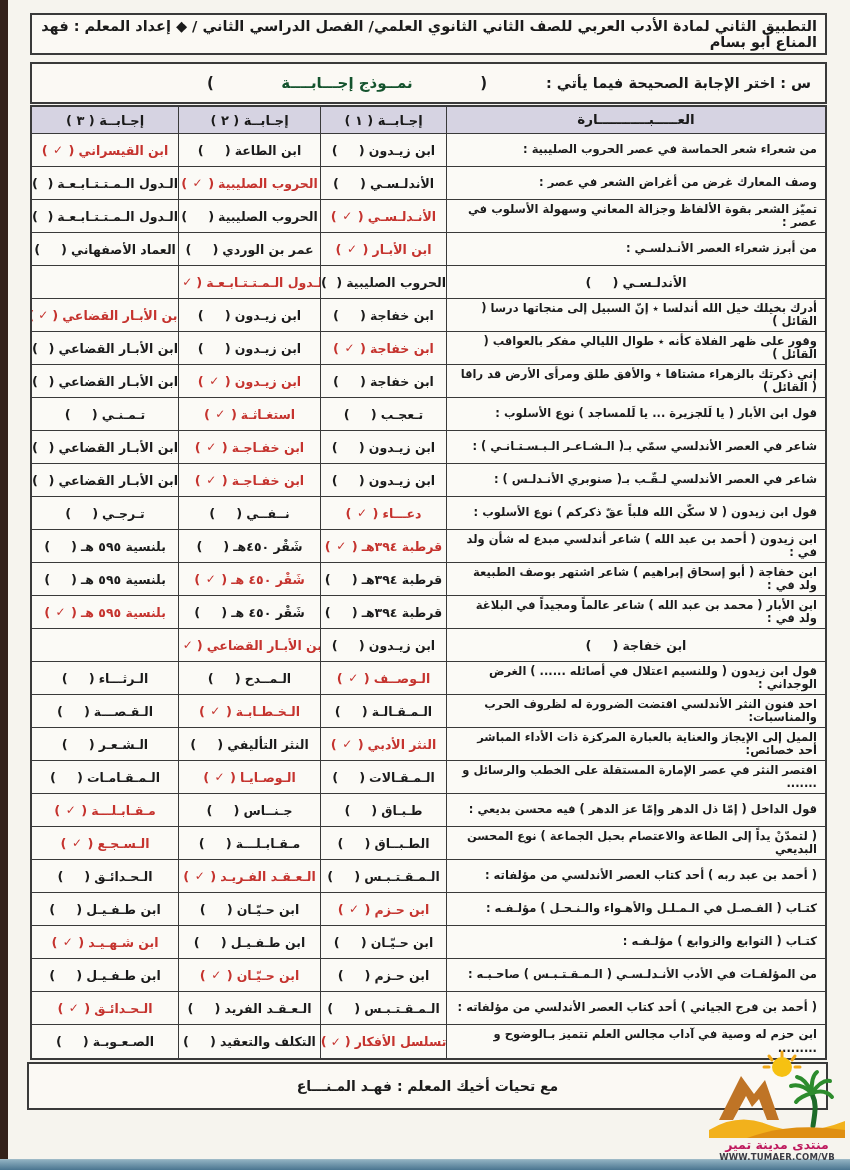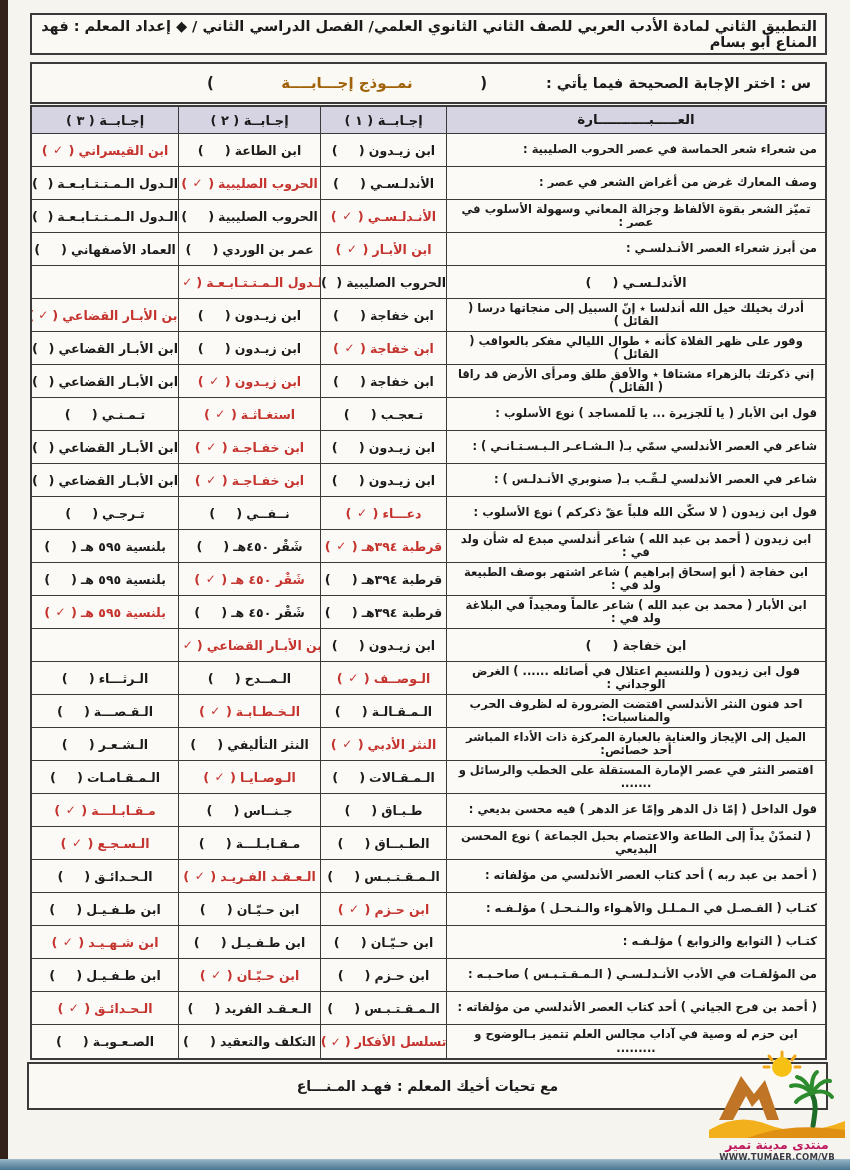--- a/index.html
+++ b/index.html
@@ -15,34 +15,34 @@
   .box{position:absolute;left:30px;width:797px;border:2px solid #3a3a3a;
     background:#fbf9f4;box-sizing:border-box;}
 
   .title-box{top:13px;height:42px;display:flex;align-items:center;justify-content:center;
     direction:rtl;font-weight:bold;font-size:14.5px;padding:0 8px;}
 
   .prompt-box{top:62px;height:42px;direction:rtl;display:flex;align-items:center;}
   .prompt-text{padding-right:14px;font-weight:bold;font-size:14.5px;}
   .model-answer{position:absolute;left:175px;width:280px;display:flex;direction:rtl;
     justify-content:space-between;align-items:center;font-weight:bold;font-size:15px;}
-  .model-answer .model-text{color:#a16207;letter-spacing:1px;}
+  .model-answer .model-text{color:#14532d;letter-spacing:1px;}
 
   .quiz-table{position:absolute;left:30px;top:105px;width:797px;
     border:2px solid #3a3a3a;background:#fbfaf6;box-sizing:border-box;}
   .trow{display:flex;direction:rtl;height:33px;border-bottom:1.5px solid #3a3a3a;box-sizing:border-box;}
   #table-body .trow:last-child{border-bottom:none;}
   .thead{height:27px;background:#d6d3e2;}
   .cell{display:flex;align-items:center;box-sizing:border-box;overflow:hidden;}
   .cell:nth-child(1){width:379px;border-left:1.5px solid #3a3a3a;}
   .cell:nth-child(2){width:126px;border-left:1.5px solid #3a3a3a;}
   .cell:nth-child(3){width:142px;border-left:1.5px solid #3a3a3a;}
   .cell:nth-child(4){width:146px;}
   .phrase-cell{justify-content:flex-start;padding:0 8px;font-size:11.5px;font-weight:bold;
-    direction:rtl;text-align:center;line-height:1.15;}
+    direction:rtl;text-align:right;line-height:1.15;}
   .answer-cell{justify-content:center;font-size:12.5px;font-weight:bold;direction:ltr;gap:4px;white-space:nowrap;}
   .answer-cell .paren{font-size:13px;}
   .answer-cell .mark{display:inline-block;width:13px;text-align:center;font-size:12px;color:#c5332e;}
   .answer-cell .name{direction:rtl;}
   .answer-cell.correct{color:#c5332e;}
   .th{justify-content:center;font-size:13px;font-weight:bold;direction:rtl;}
   .th.phrase-cell{justify-content:center;font-size:13.5px;letter-spacing:0.5px;}
 
   .footer-box{top:1062px;height:48px;left:27px;width:801px;display:flex;align-items:center;
     justify-content:center;font-weight:bold;font-size:14px;direction:rtl;}

